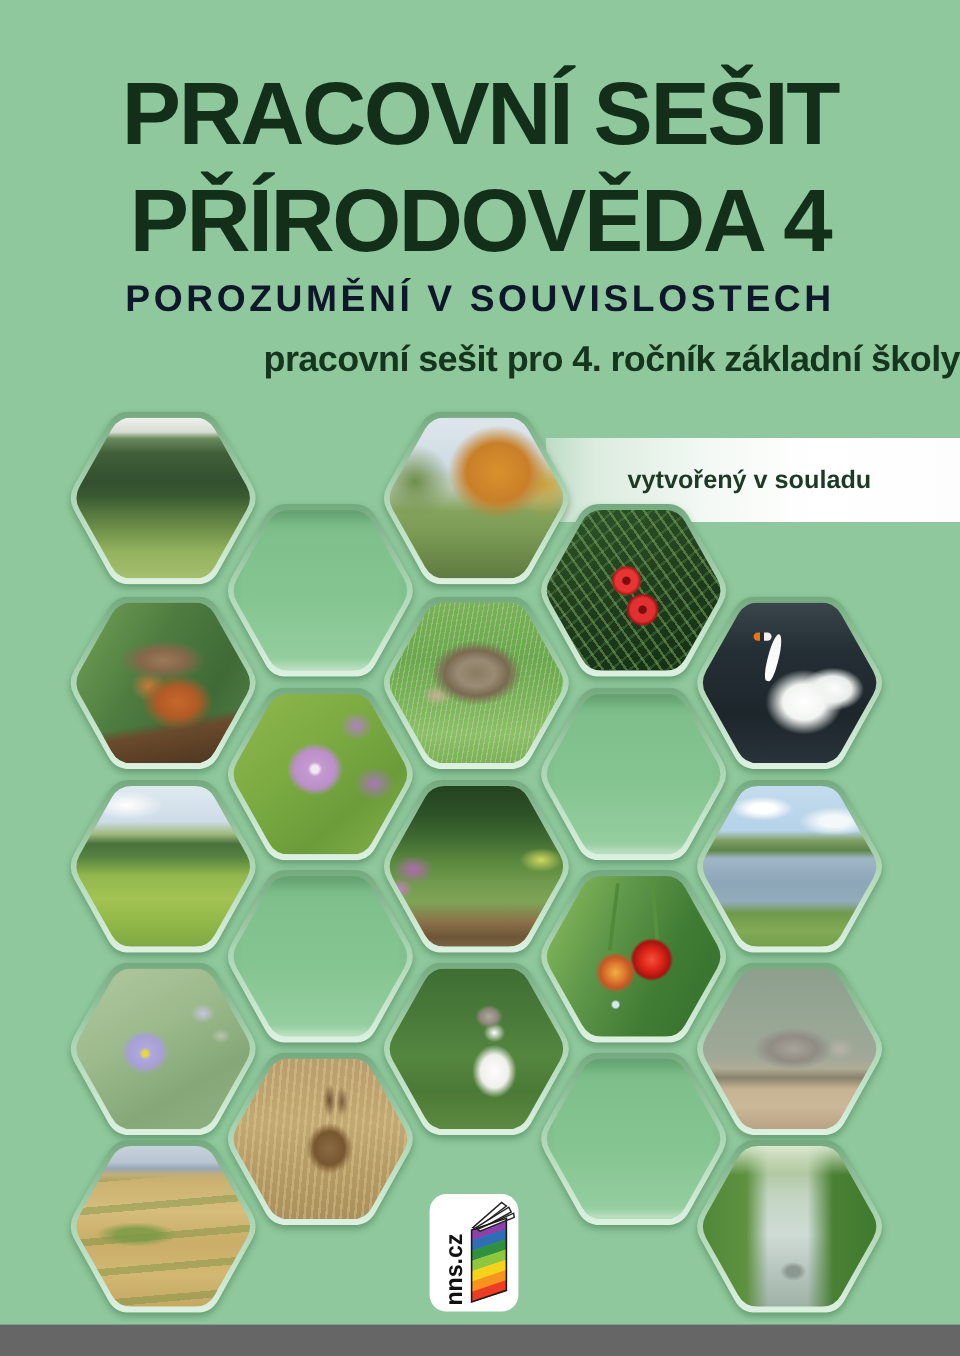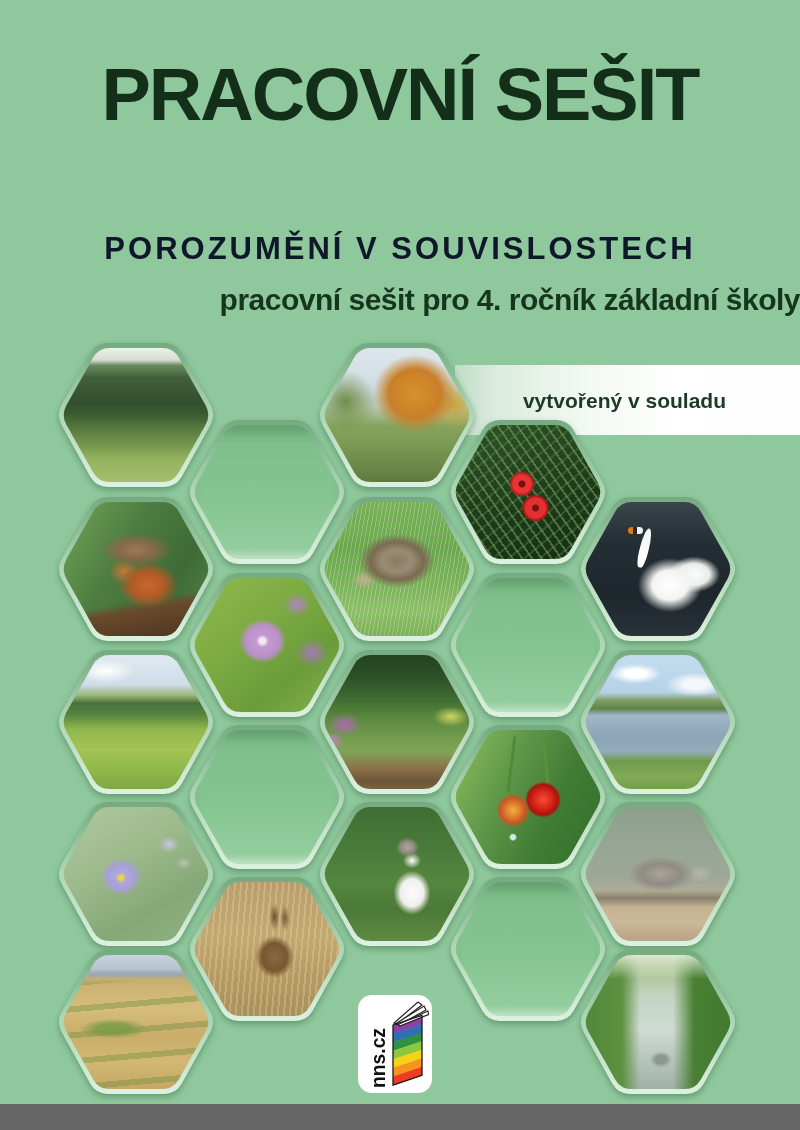--- a/index.html
+++ b/index.html
@@ -146,20 +146,21 @@
     background:#ffffff;border-radius:14px;
   }
 </style>
 </head>
 <body>
 
 <div class="page" style="background: rgb(143, 200, 156);">
 
   <div class="title" style="color: rgb(19, 47, 26);">
     <div>PRACOVNÍ SEŠIT</div>
+    <div>PŘÍRODOVĚDA 4</div>
   </div>
 
   <div class="tagline" style="color: #0f172a;">POROZUMĚNÍ V SOUVISLOSTECH</div>
 
   <div class="subtitle">pracovní sešit pro 4. ročník základní školy</div>
 
   <div class="badge" style="color: rgb(28, 58, 36);">
     <span>vytvořený v souladu</span>
   </div>
 

